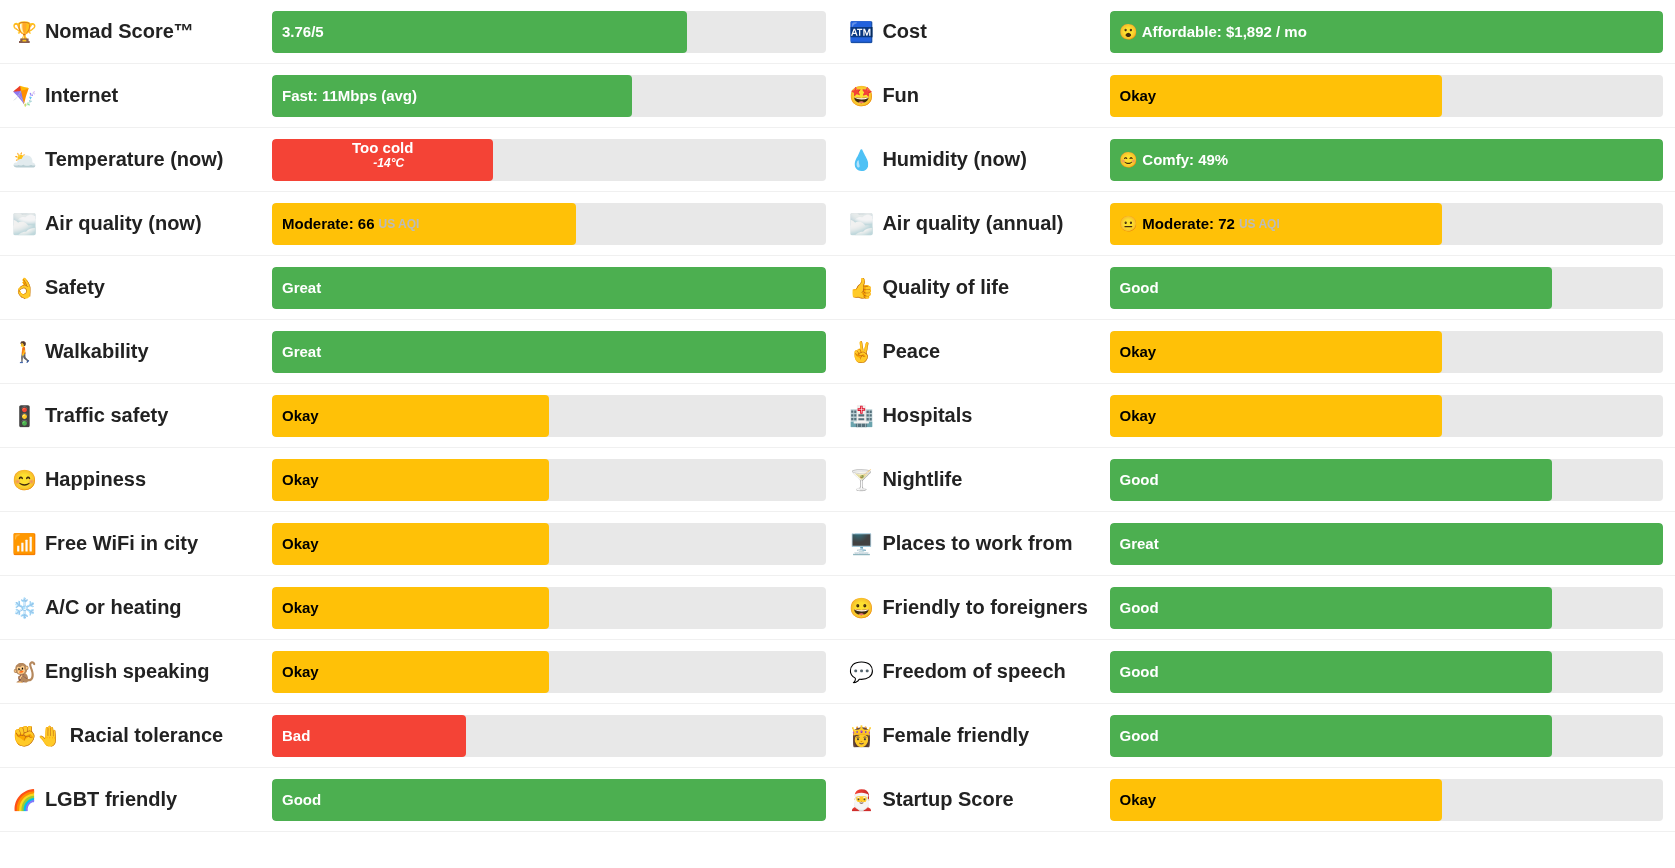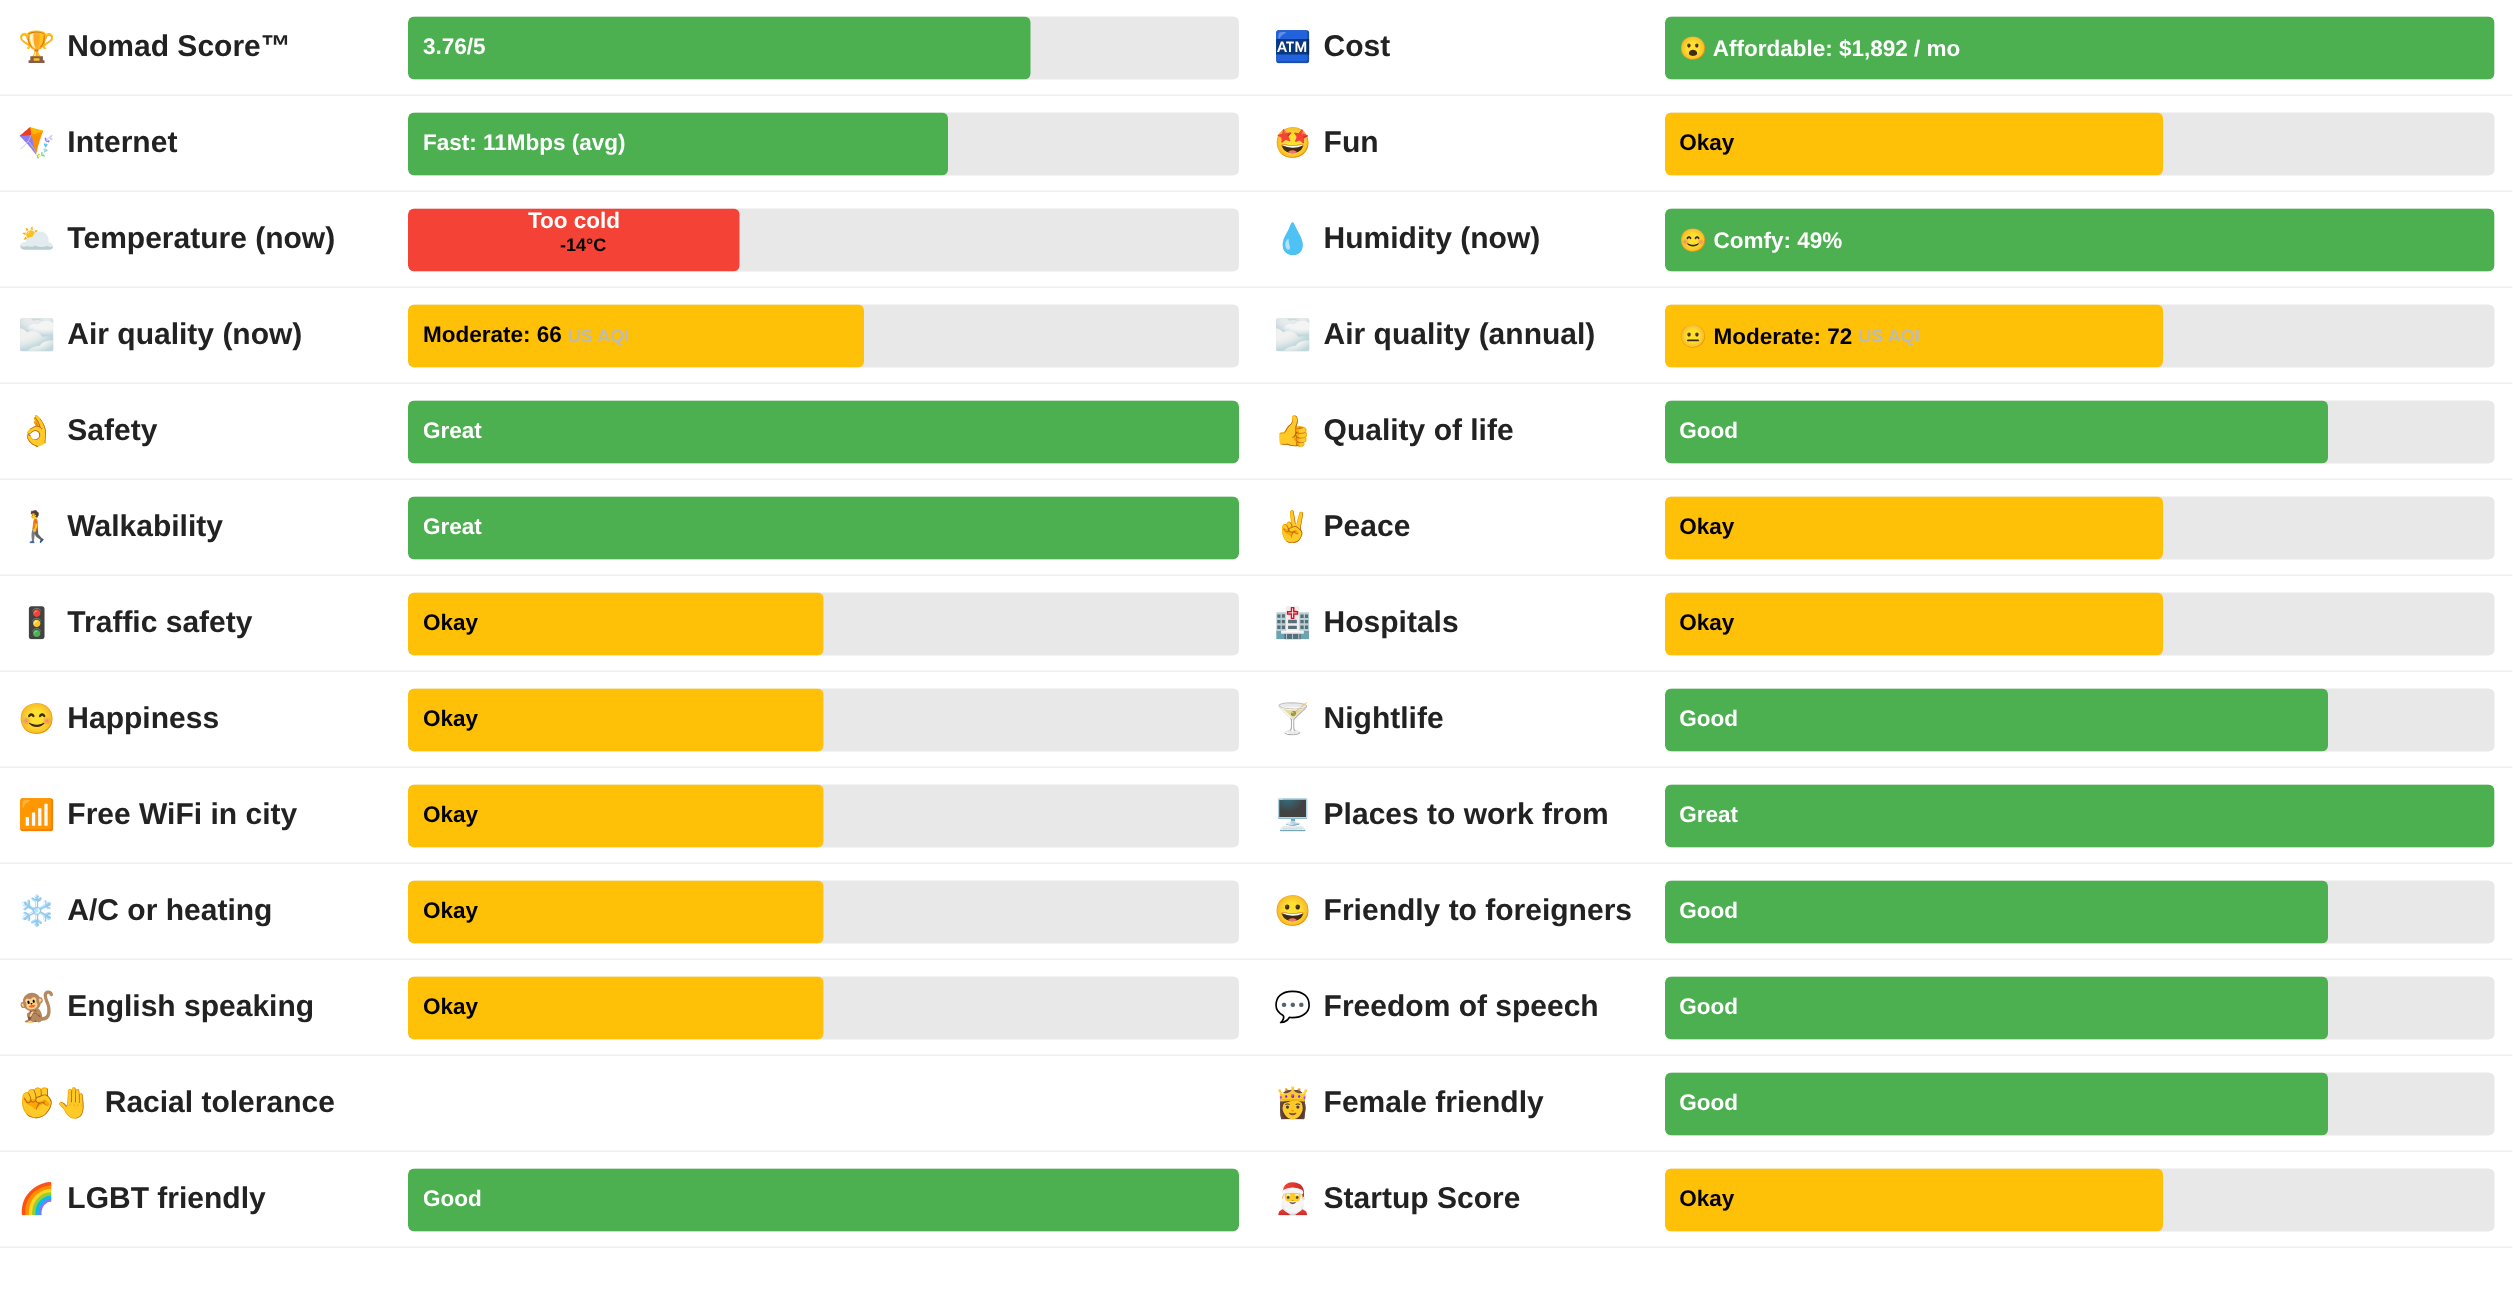--- a/index.html
+++ b/index.html
@@ -110,21 +110,21 @@
       </div>
       <div class="row">
         <div class="row-label">
           <span class="emoji">🌥️</span>
           <span class="label-text">Temperature (now)</span>
         </div>
         <div class="bar-area">
           <div class="bar-container">
             <div class="bar-fill color-red" style="width: 40%; flex-direction: column;">
               <span>Too cold</span>
-              <span class="sub-text" style="color: #000000; font-size: 12px; margin-left: 12px;">-14°C</span>
+              <span class="sub-text" style="color: #ffffff; font-size: 12px; margin-left: 12px; font-style: italic;">-14°C</span>
             </div>
           </div>
         </div>
       </div>
       <div class="row">
         <div class="row-label">
           <span class="emoji">🌫️</span>
           <span class="label-text">Air quality (now)</span>
         </div>
         <div class="bar-area">
@@ -224,20 +224,27 @@
             <div class="bar-fill color-orange" style="width: 50%;">
               <span>Okay</span>
             </div>
           </div>
         </div>
       </div>
       <div class="row">
         <div class="row-label">
           <span class="emoji">✊🤚</span>
           <span class="label-text">Racial tolerance</span>
+        </div>
+        <div class="bar-area">
+          <div class="bar-container">
+            <div class="bar-fill color-red" style="width: 35%;">
+              <span>Bad</span>
+            </div>
+          </div>
         </div>
       </div>
       <div class="row">
         <div class="row-label">
           <span class="emoji">🌈</span>
           <span class="label-text">LGBT friendly</span>
         </div>
         <div class="bar-area">
           <div class="bar-container">
             <div class="bar-fill color-green" style="width: 100%;">

